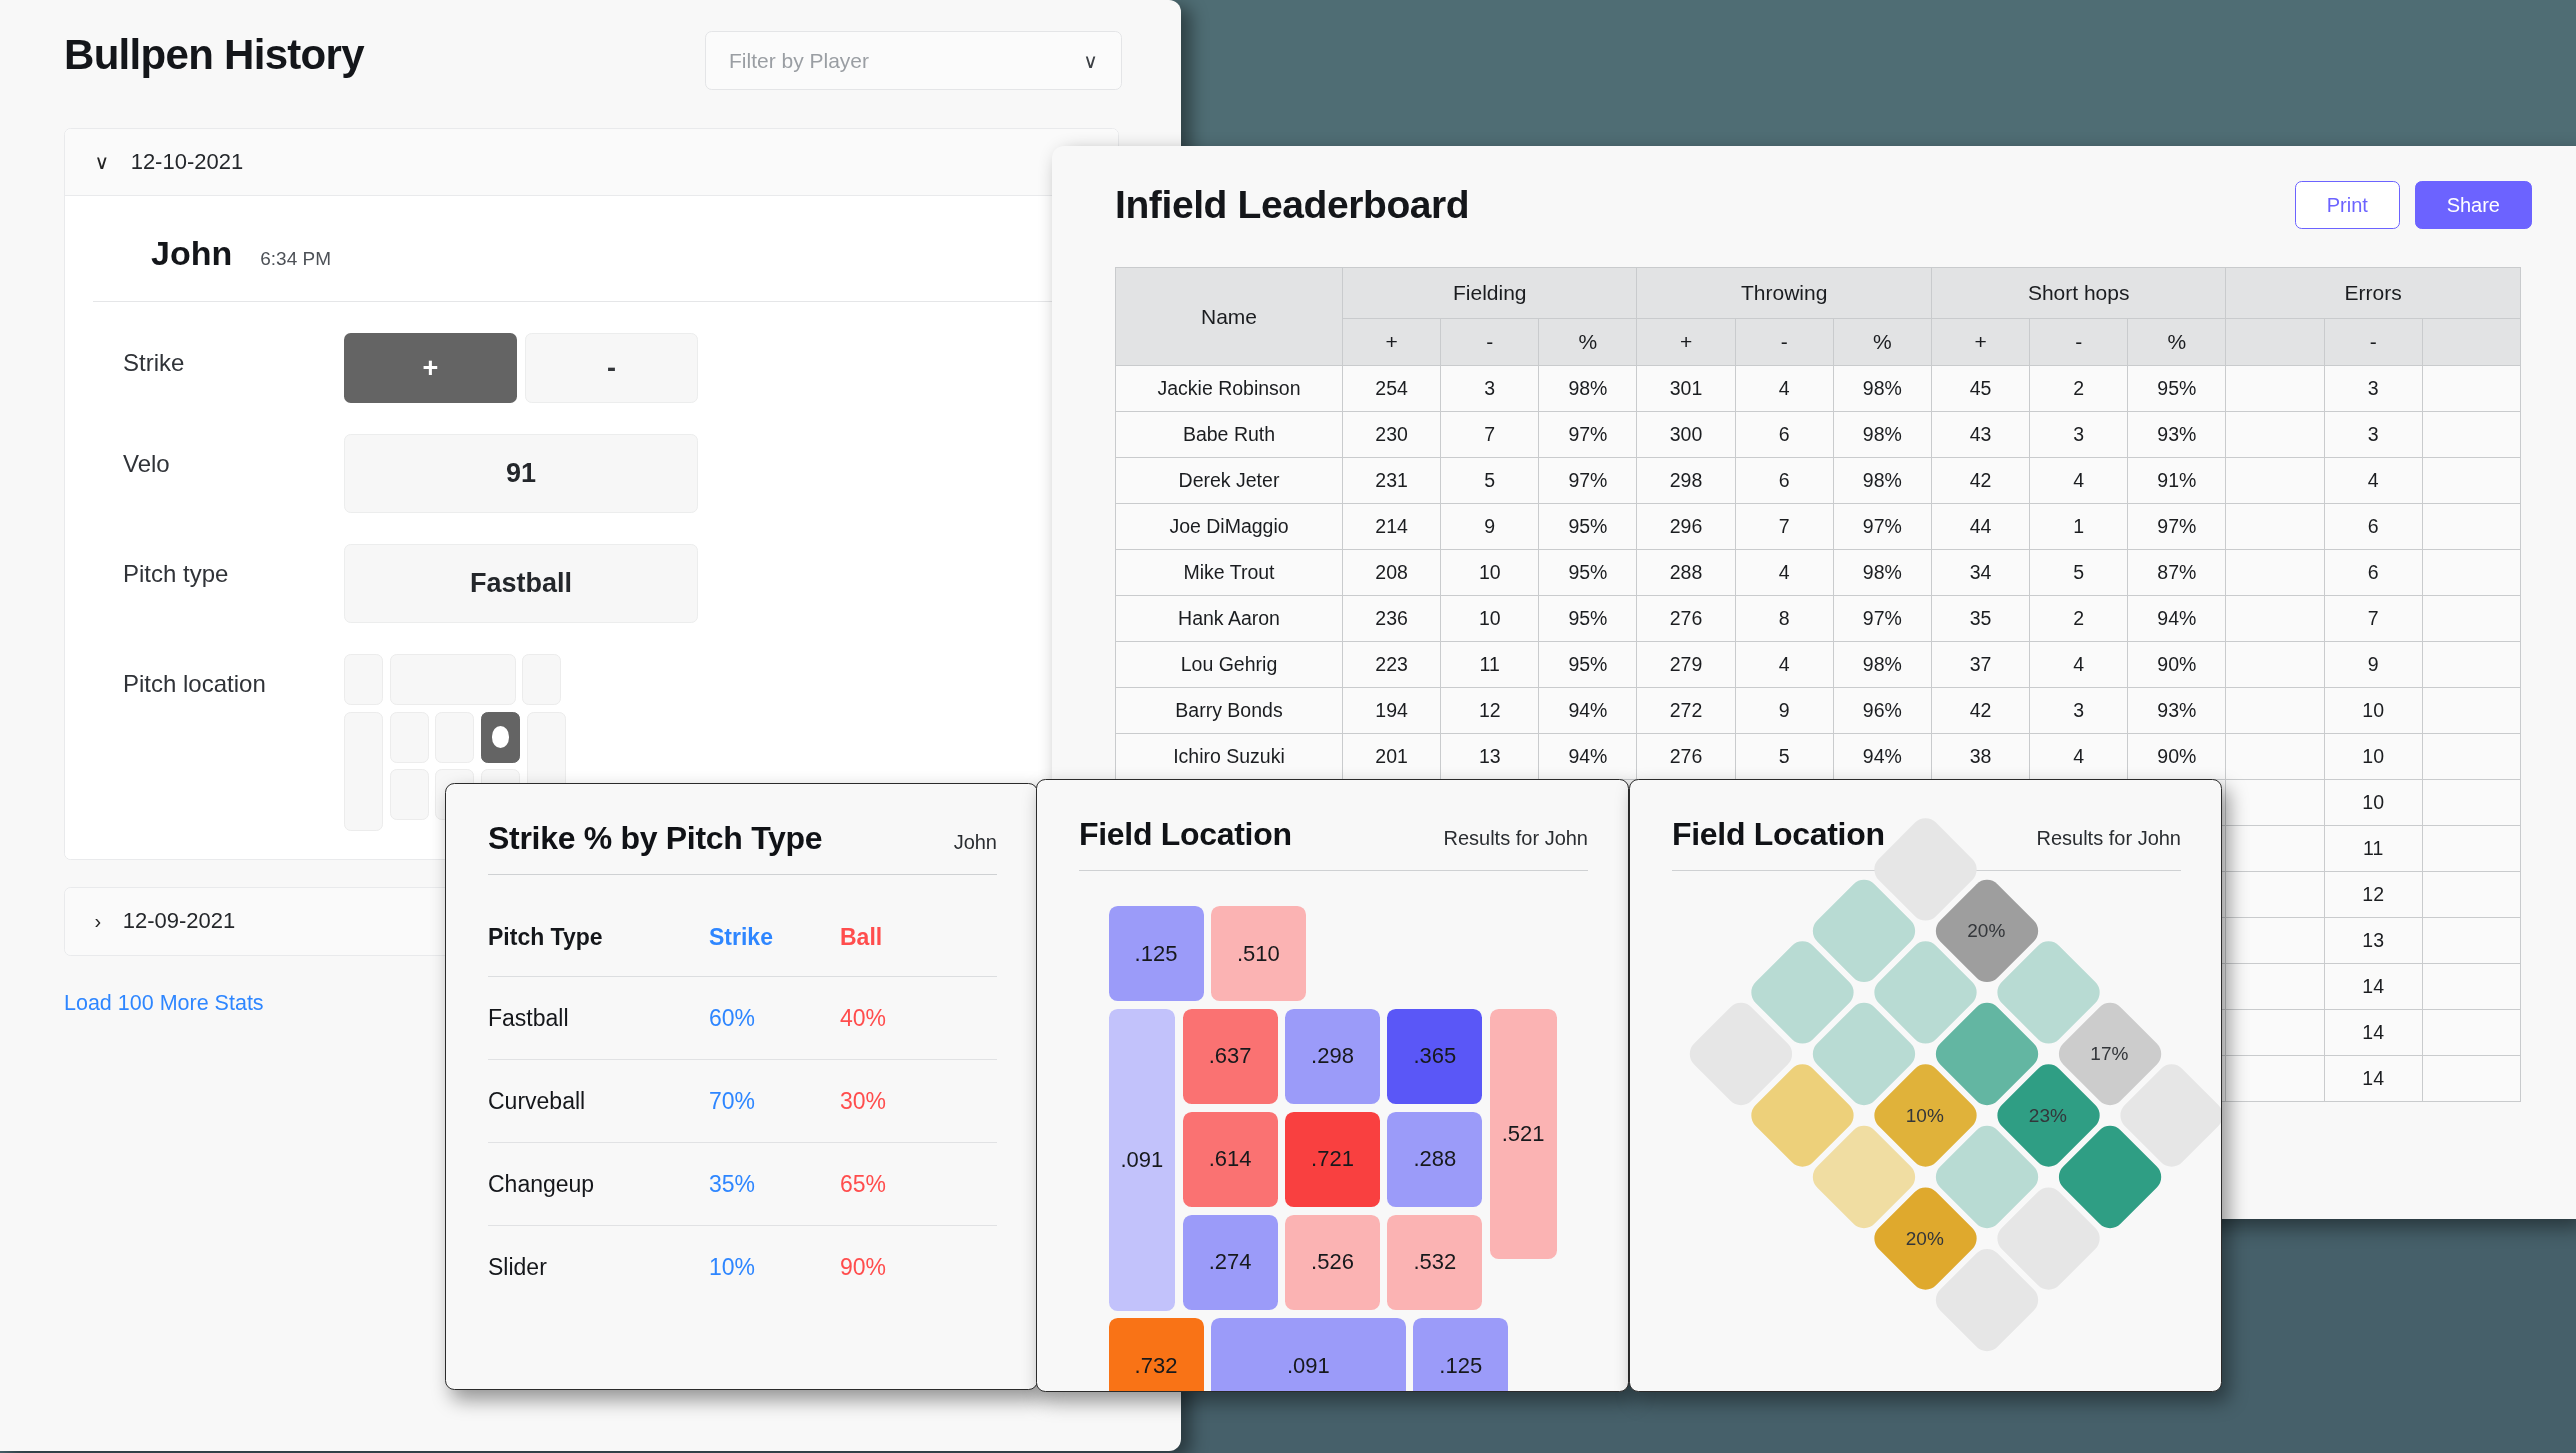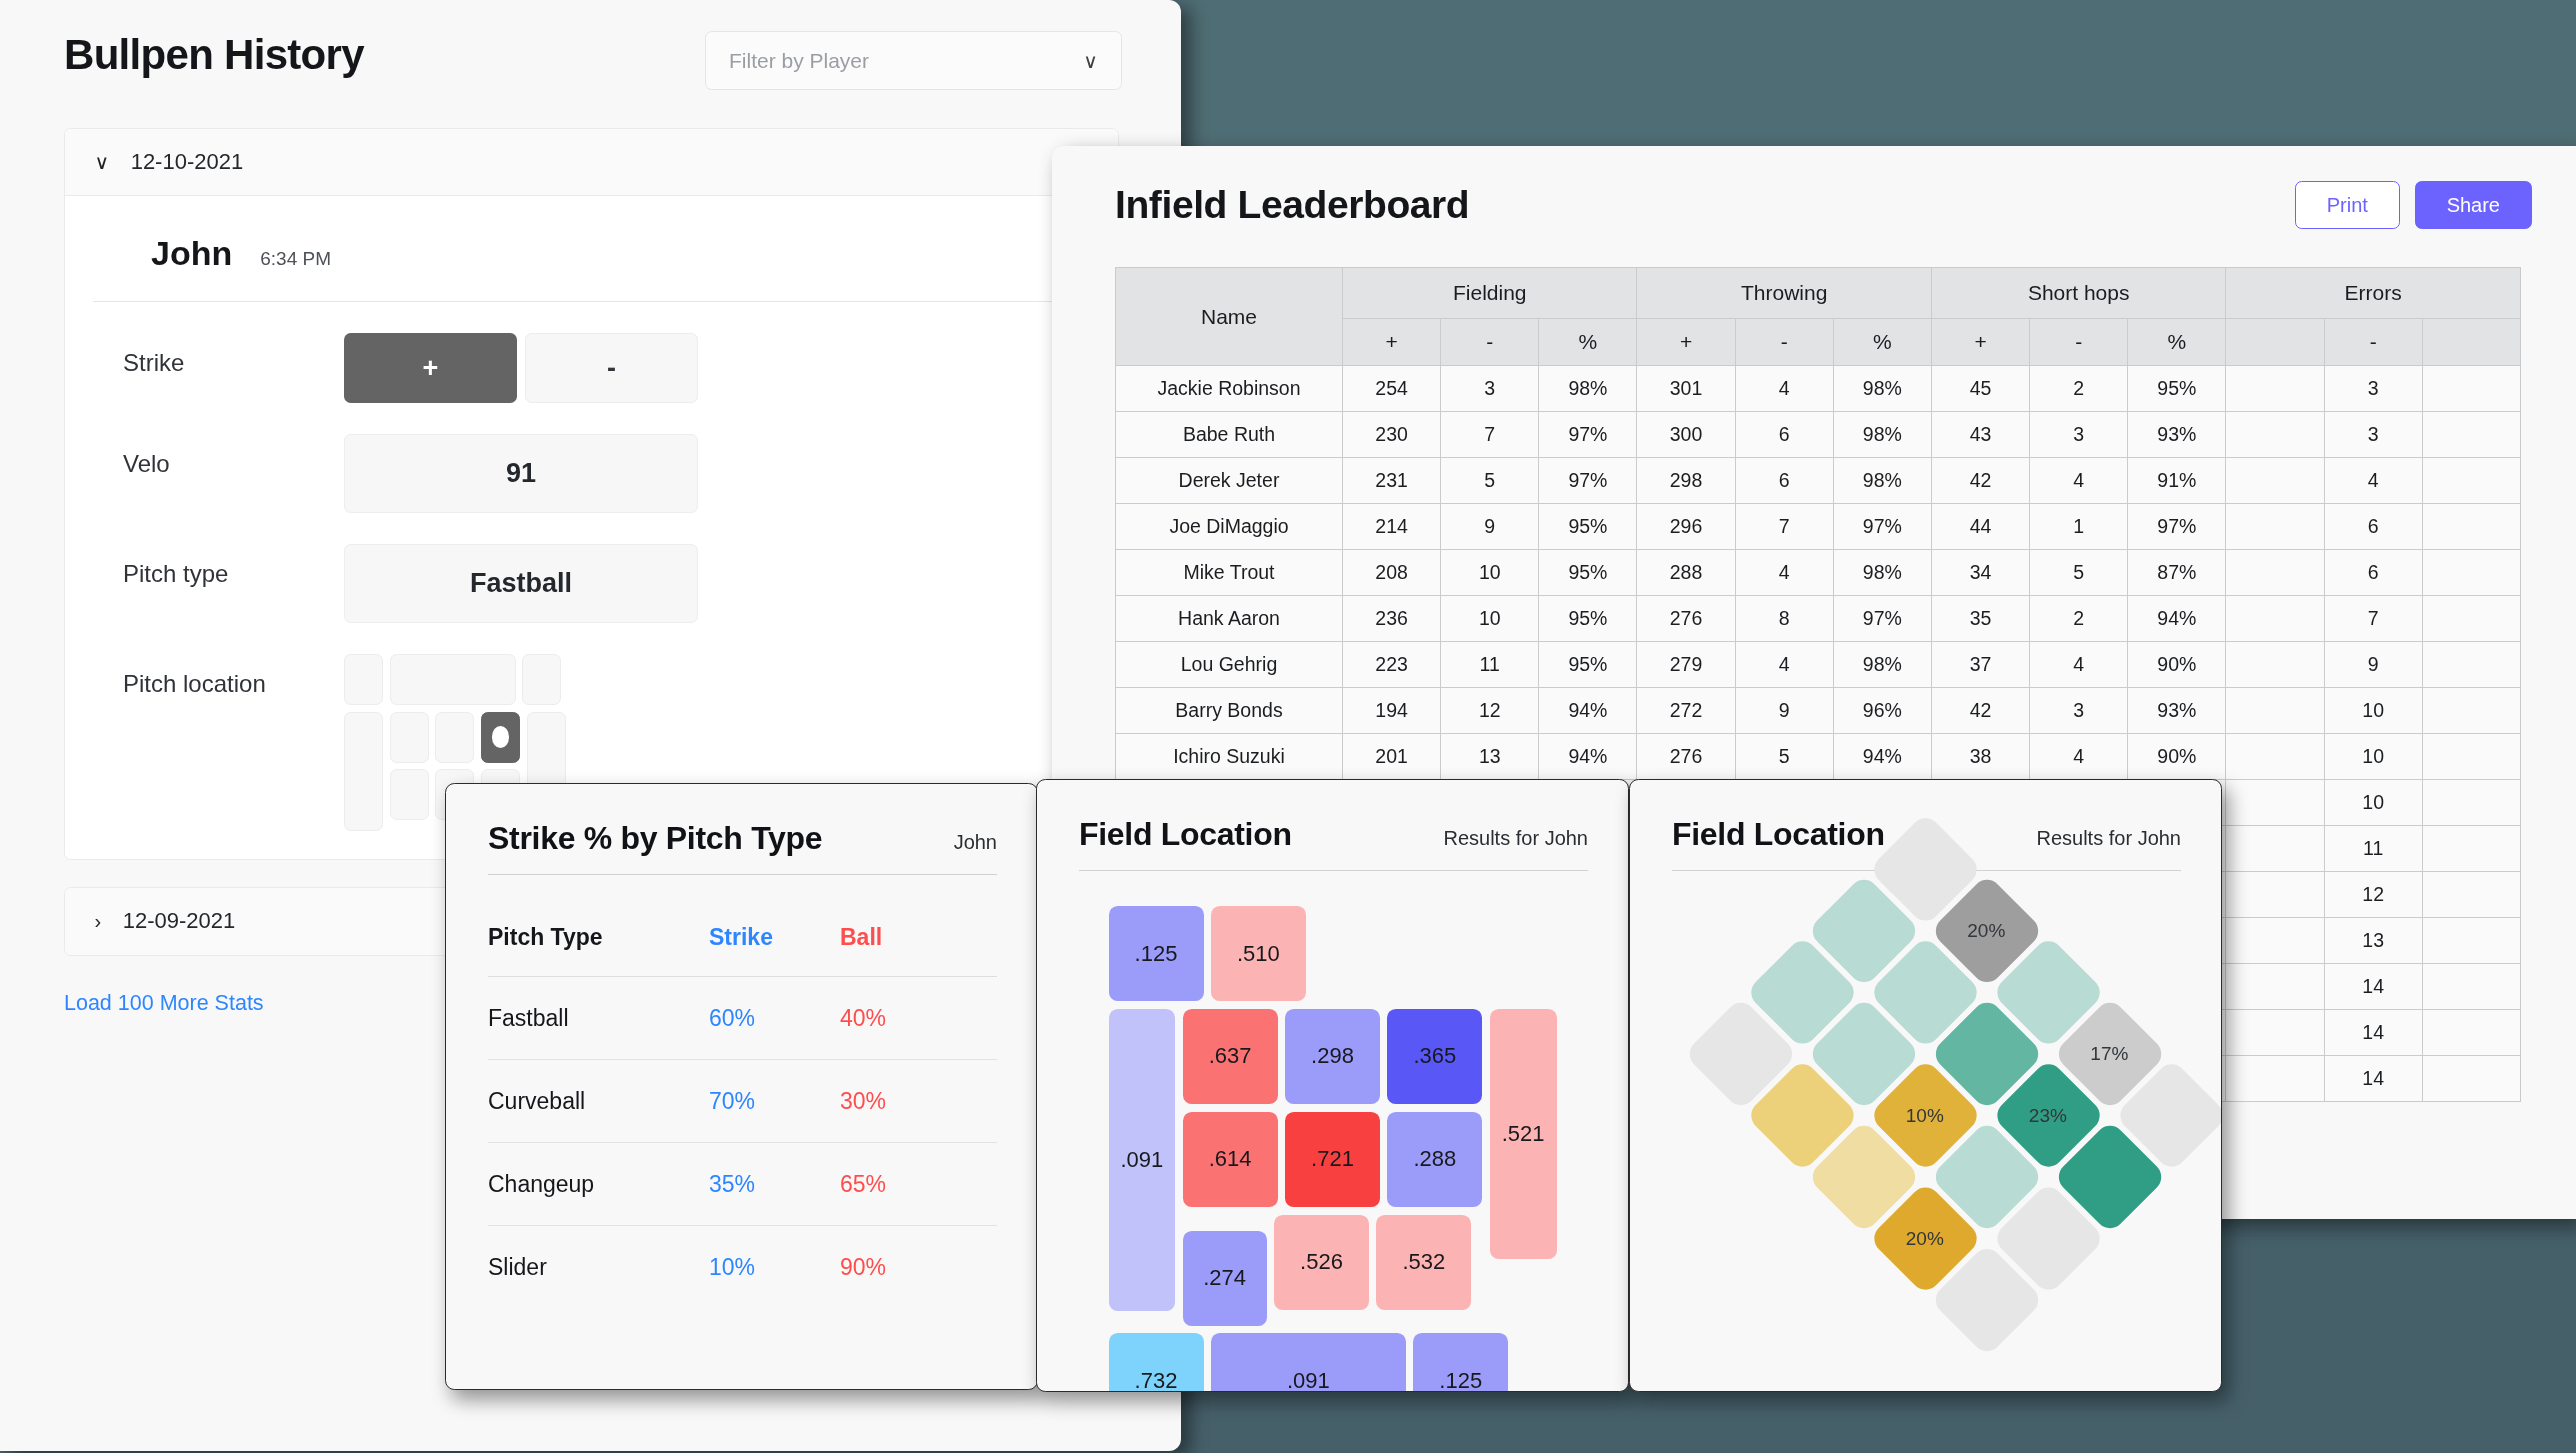--- a/index.html
+++ b/index.html
@@ -638,29 +638,29 @@
             <div class="hc" style="width: 95px; height: 95px; background: rgb(250, 114, 114);">.637</div>
             <div class="hc" style="width: 95px; height: 95px; background: rgb(155, 155, 249);">.298</div>
             <div class="hc" style="width: 95px; height: 95px; background: rgb(90, 87, 247);">.365</div>
           </div>
           <div style="display: flex; gap: 7.4px;">
             <div class="hc" style="width: 95px; height: 95px; background: rgb(250, 114, 114);">.614</div>
             <div class="hc" style="width: 95px; height: 95px; background: rgb(249, 64, 64);">.721</div>
             <div class="hc" style="width: 95px; height: 95px; background: rgb(155, 155, 249);">.288</div>
           </div>
           <div style="display: flex; gap: 7.4px;">
-            <div class="hc" style="width: 84px; height: 95px; background: rgb(155, 155, 249); margin-top: 16px;">.274</div>
+            <div class="hc" style="width: 95px; height: 95px; background: rgb(155, 155, 249);">.274</div>
             <div class="hc" style="width: 95px; height: 95px; background: rgb(251, 179, 179);">.526</div>
             <div class="hc" style="width: 95px; height: 95px; background: rgb(251, 179, 179);">.532</div>
           </div>
         </div>
         <div class="hc" style="width: 95px; height: 250px; background: rgb(251, 179, 179);">.521</div>
       </div>
       <div class="hrow">
-        <div class="hc" style="width: 95px; height: 95px; background: #7dd3fc;">.732</div>
+        <div class="hc" style="width: 95px; height: 95px; background: #f97316;">.732</div>
         <div class="hc" style="width: 195px; height: 95px; background: rgb(155, 155, 249);">.091</div>
         <div class="hc" style="width: 95px; height: 95px; background: rgb(155, 155, 249);">.125</div>
       </div>
     </div>
 </div>
 
 <div id="fieldloc-diamond-card">
   <div class="card-head">
     <div class="card-title">Field Location</div>
     <div class="card-sub">Results for John</div>

